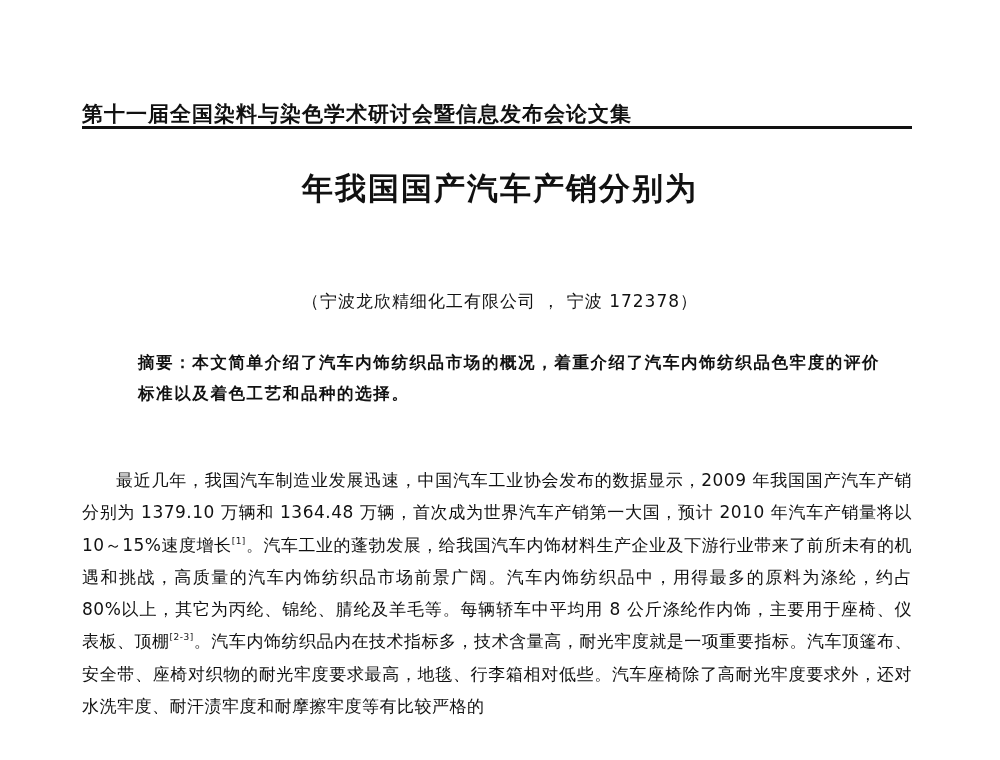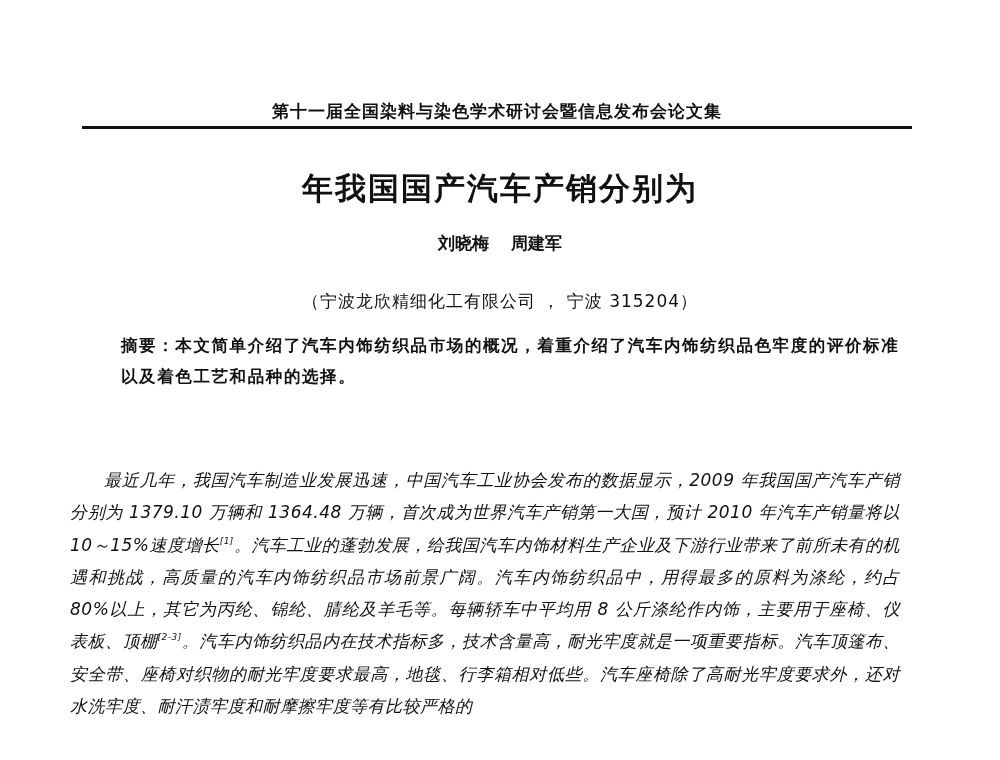--- a/index.html
+++ b/index.html
@@ -18,22 +18,22 @@
     .page {
       position: absolute;
       left: 0; top: 0;
       width: 1000px; height: 760px;
     }
     .running-header {
       position: absolute;
       left: 82px;
       width: 830px;
       top: 100px;
-      text-align: center;
-      font-size: 17px;
+      text-align: left;
+      font-size: 21px;
       font-weight: bold;
       letter-spacing: 1px;
       font-family: "DejaVu Sans", "Liberation Sans", sans-serif;
     }
     .header-rule {
       position: absolute;
       left: 82px;
       width: 830px;
       top: 126px;
       height: 3px;
@@ -76,56 +76,52 @@
       left: 121px;
       width: 780px;
       top: 330px;
       font-size: 16.5px;
       line-height: 31px;
       font-weight: bold;
       font-family: "DejaVu Serif", "Liberation Serif", serif;
       letter-spacing: 1.6px;
     }
     .abstract .label { font-family: "DejaVu Sans", "Liberation Sans", sans-serif; }
-    .abstract p { margin: 0; }
+    .abstract p { margin: 17px; }
     .body-text {
       position: absolute;
-      left: 70px;
+      left: 82px;
       width: 830px;
       top: 464px;
       font-size: 17px;
       line-height: 32.3px;
       font-family: "DejaVu Sans", "Liberation Sans", sans-serif;
       text-align: justify;
       text-indent: 34px;
       letter-spacing: 0.5px;
-      font-style: italic;
     }
     .body-text p { margin: 0; }
     sup {
       font-size: 9px;
       line-height: 0;
       vertical-align: 7px;
     }
   </style>
 </head>
 <body>
 
 <div class="page">
 
   <div class="running-header">第十一届全国染料与染色学术研讨会暨信息发布会论文集</div>
   <div class="header-rule"></div>
 
   <h1 class="title" style="margin:0;">年我国国产汽车产销分别为</h1>
 
-  <div class="authors">
-    <span>刘晓梅</span><span>周建军</span>
-  </div>
 
-  <div class="affiliation">（宁波龙欣精细化工有限公司 ， 宁波 315204）</div>
+  <div class="affiliation">（宁波龙欣精细化工有限公司 ， 宁波 172378）</div>
 
   <div class="abstract">
     <p><span class="label">摘要：</span><span>本文简单介绍了汽车内饰纺织品市场的概况，着重介绍了汽车内饰纺织品色牢度的评价标准以及着色工艺和品种的选择。</span></p>
   </div>
 
   <div class="body-text">
     <p><span>最近几年，我国汽车制造业发展迅速，中国汽车工业协会发布的数据显示，2009 年我国国产汽车产销分别为 1379.10 万辆和 1364.48 万辆，首次成为世界汽车产销第一大国，预计 2010 年汽车产销量将以 10～15%速度增长</span><sup>[1]</sup><span>。汽车工业的蓬勃发展，给我国汽车内饰材料生产企业及下游行业带来了前所未有的机遇和挑战，高质量的汽车内饰纺织品市场前景广阔。汽车内饰纺织品中，用得最多的原料为涤纶，约占 80%以上，其它为丙纶、锦纶、腈纶及羊毛等。每辆轿车中平均用 8 公斤涤纶作内饰，主要用于座椅、仪表板、顶棚</span><sup>[2-3]</sup><span>。汽车内饰纺织品内在技术指标多，技术含量高，耐光牢度就是一项重要指标。汽车顶篷布、安全带、座椅对织物的耐光牢度要求最高，地毯、行李箱相对低些。汽车座椅除了高耐光牢度要求外，还对水洗牢度、耐汗渍牢度和耐摩擦牢度等有比较严格的</span></p>
   </div>
 
 </div>

